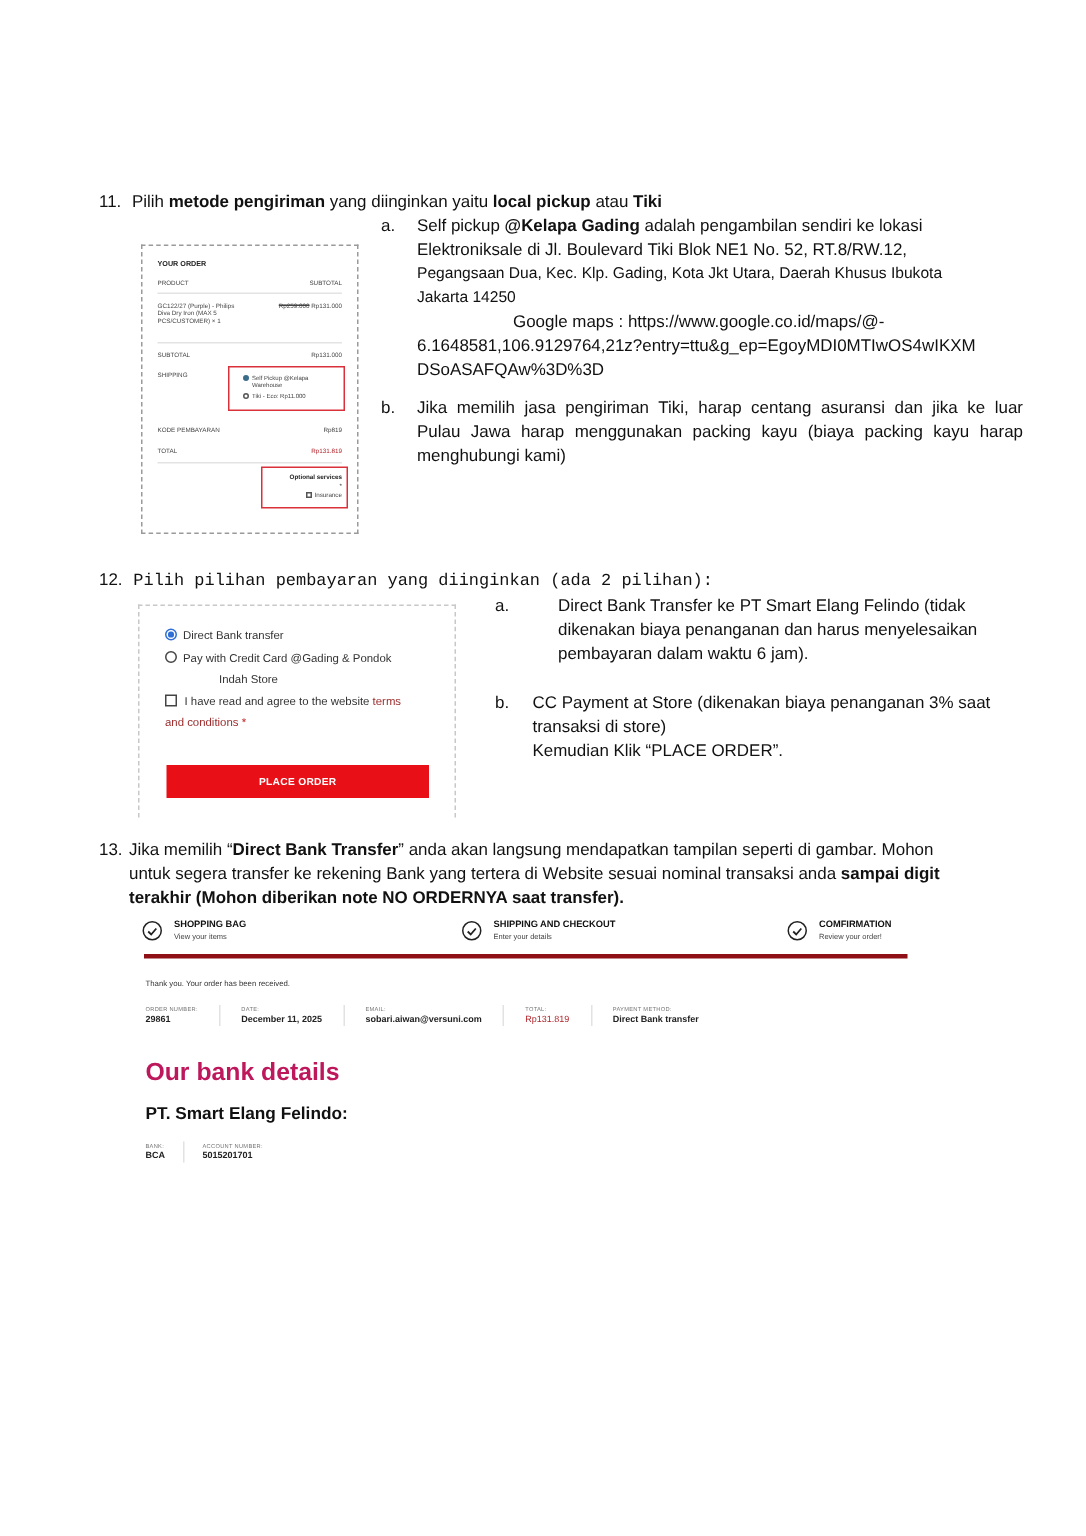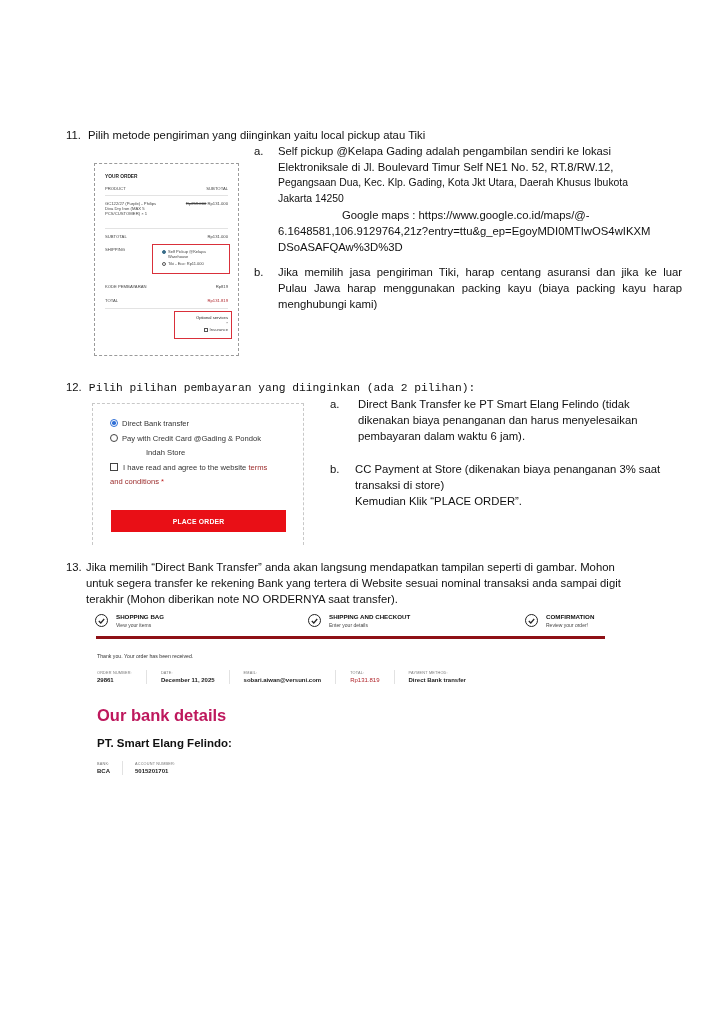--- a/index.html
+++ b/index.html
@@ -1,20 +1,20 @@
 <!DOCTYPE html>
 <html><head>
 <meta charset="utf-8">
 <style>
   * { box-sizing: border-box; margin: 0; padding: 0; }
   html, body { width: 724px; height: 1024px; background: #ffffff; overflow: hidden; }
   body { position: relative; font-family: "Liberation Sans", sans-serif; color: #000; }
   .doc { font-family: "Liberation Sans", sans-serif; font-size: 11.3px; line-height: 16px; color: #111; }
   .abs { position: absolute; }
-  b, .b { font-weight: normal; }
+  b, .b { font-weight: bold; }
   .order-box { position: absolute; left: 94px; top: 163px; width: 145px; height: 193px; border: 1px dashed #9a9a9a; background: #fff; font-size: 4.2px; line-height: 5px; color: #444; }
   .ob-row { position: absolute; left: 10px; right: 10px; display: flex; justify-content: space-between; }
   .ob-hr { position: absolute; left: 10px; right: 10px; height: 0; border-top: 1px solid #e3e3e3; }
   .ob-title { font-weight: bold; color: #222; font-size: 4.8px; }
   .red-outline { position: absolute; border: 1.5px solid #d9303a; }
   .ob-radio { display: inline-block; width: 4px; height: 4px; border-radius: 50%; border: 0.7px solid #555; vertical-align: middle; margin-right: 2px; }
   .ob-radio.on { background: #3a6d8a; border-color: #3a6d8a; }
   .ob-check { display: inline-block; width: 4px; height: 4px; border: 0.7px solid #555; vertical-align: middle; margin-right: 2px; }
   .ob-total { color: #b0252b; }
 
@@ -98,21 +98,21 @@
     <div class="b" style="color:#222;">Optional services</div>
     <div>*</div>
     <div><span class="ob-check"></span><span>Insurance</span></div>
   </div>
 </div>
 
 <div class="doc abs" style="left:254px; top:143px;">
   <span class="abs" style="left:0;">a.</span>
   <div style="margin-left:24px; white-space:nowrap;">
     <div><span>Self pickup </span><b>@Kelapa Gading</b><span> adalah pengambilan sendiri ke lokasi</span></div>
-    <div>Elektroniksale di Jl. Boulevard Timur Self NE1 No. 52, RT.8/RW.12,</div>
+    <div>Elektroniksale di Jl. Boulevard Tiki Blok NE1 No. 52, RT.8/RW.12,</div>
     <div style="font-size:10.4px;">Pegangsaan Dua, Kec. Klp. Gading, Kota Jkt Utara, Daerah Khusus Ibukota</div>
     <div style="font-size:10.4px;">Jakarta 14250</div>
     <div style="white-space:pre;text-align:center;"> Google maps : https://www.google.co.id/maps/@-</div>
     <div>6.1648581,106.9129764,21z?entry=ttu&amp;g_ep=EgoyMDI0MTIwOS4wIKXM</div>
     <div>DSoASAFQAw%3D%3D</div>
   </div>
 </div>
 <div class="doc abs" style="left:254px; top:264px; width:428px;">
   <span class="abs" style="left:0;">b.</span>
   <div style="margin-left:24px; text-align:justify;">
@@ -139,21 +139,21 @@
     <span class="checkbox"></span><span>I have read and agree to the website </span><span class="terms-link">terms</span>
   </div>
   <div class="pay-line" style="top:73px;">
     <span class="terms-link">and conditions</span><span style="color:#c02020;"> *</span>
   </div>
   <button class="place-order">PLACE ORDER</button>
 </div>
 
 <div class="doc abs" style="left:330px; top:396px;">
   <span class="abs" style="left:0;">a.</span>
-  <div style="margin-left:28px; white-space:nowrap;">
+  <div style="margin-left:42px; white-space:nowrap;">
     <div>Direct Bank Transfer ke PT Smart Elang Felindo (tidak</div>
     <div>dikenakan biaya penanganan dan harus menyelesaikan</div>
     <div>pembayaran dalam waktu 6 jam).</div>
   </div>
 </div>
 <div class="doc abs" style="left:330px; top:461px;">
   <span class="abs" style="left:0;">b.</span>
   <div style="margin-left:25px; white-space:nowrap;">
     <div>CC Payment at Store (dikenakan biaya penanganan 3% saat</div>
     <div>transaksi di store)</div>

